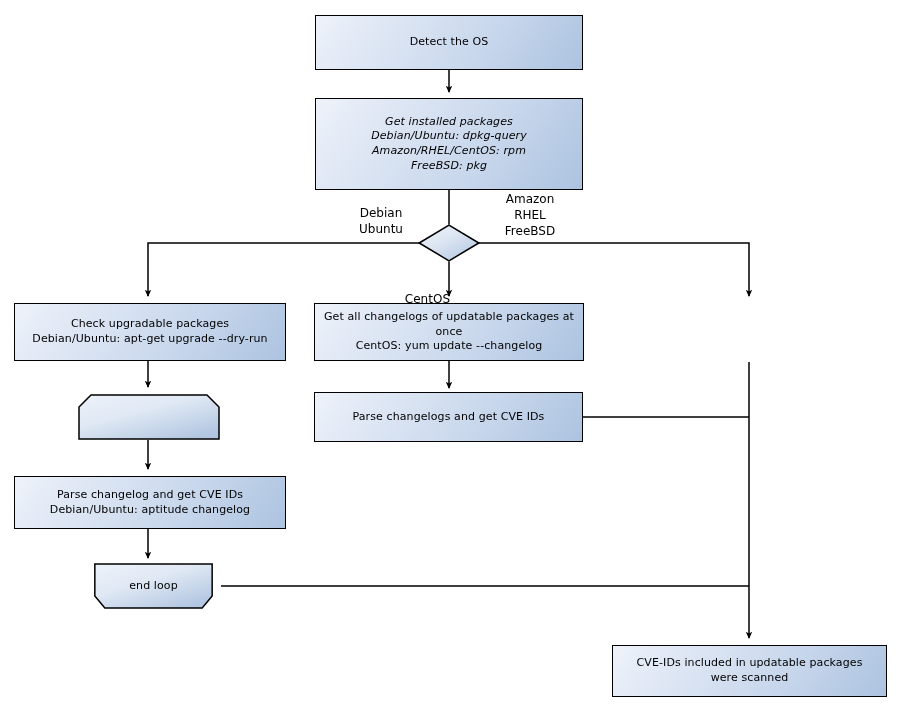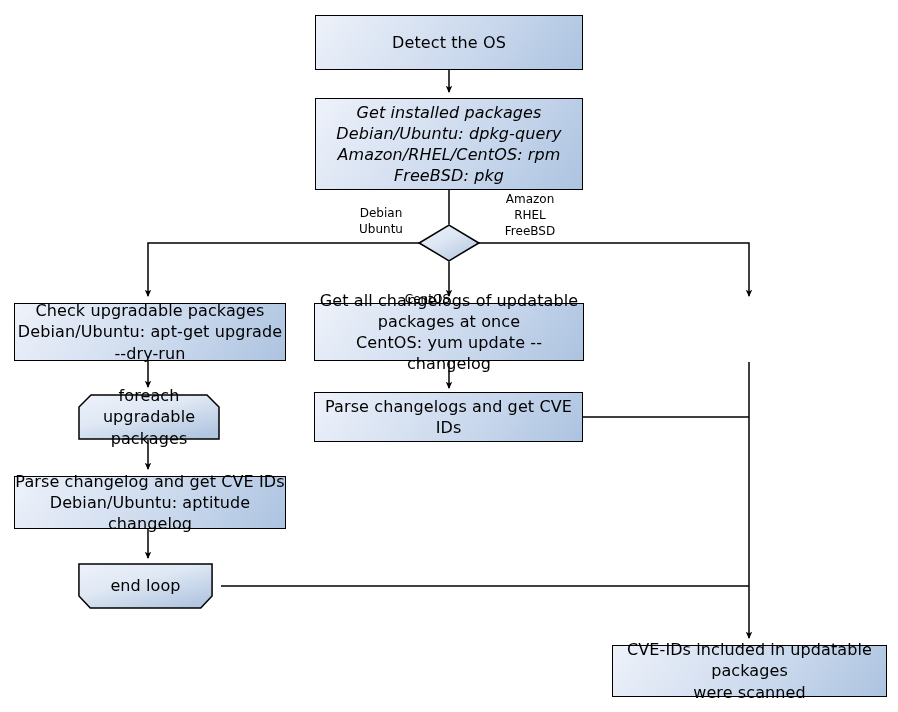--- a/index.html
+++ b/index.html
@@ -27,21 +27,21 @@
     pointer-events: none;
   }
   .node {
     position: absolute;
     box-sizing: border-box;
     display: flex;
     align-items: center;
     justify-content: center;
     text-align: center;
     color: #000000;
-    font-size: 16px;
+    font-size: 11px;
     line-height: 1.32;
     letter-spacing: 0.1px;
     white-space: pre-line;
   }
   .box {
     border: 1.4px solid #000000;
     background: linear-gradient(125deg, #eef2fa 0%, #e0e8f5 22%, #c8d7ec 62%, #acc3e0 100%);
   }
   .loop-start, .loop-end {
     border: none;
@@ -160,34 +160,32 @@
     <svg class="loop-shape-svg" viewBox="0 0 142 46" preserveAspectRatio="none">
       <defs>
         <linearGradient id="lgrad1" x1="0" y1="0" x2="0.8" y2="1">
           <stop offset="0%" stop-color="#eef2fa"></stop>
           <stop offset="45%" stop-color="#dfe8f4"></stop>
           <stop offset="100%" stop-color="#b2c6e1"></stop>
         </linearGradient>
       </defs>
       <path d="M13,1 L129,1 L141,13 L141,45 L1,45 L1,13 Z" fill="url(#lgrad1)" stroke="#000000" stroke-width="1.5" vector-effect="non-scaling-stroke"></path>
     </svg>
-    <span class="loop-label">foreach
-upgradable  packages</span>
   </div>
 
   <div class="node box" style="left:14px; top:476px; width:272px; height:53px;">
     <span>Parse changelog and get  CVE IDs
 Debian/Ubuntu: aptitude changelog</span>
   </div>
 
   <div class="node box" style="left:314px; top:392px; width:269px; height:50px;">
     <span>Parse changelogs and get CVE IDs</span>
   </div>
 
-  <div class="node loop-end" style="left:78px; top:563px; width:135px; height:46px;">
+  <div class="node loop-end" style="left:94px; top:563px; width:119px; height:46px;">
     <svg class="loop-shape-svg" viewBox="0 0 143 46" preserveAspectRatio="none">
       <defs>
         <linearGradient id="lgrad2" x1="0" y1="0" x2="0.8" y2="1">
           <stop offset="0%" stop-color="#eef2fa"></stop>
           <stop offset="45%" stop-color="#dfe8f4"></stop>
           <stop offset="100%" stop-color="#b2c6e1"></stop>
         </linearGradient>
       </defs>
       <path d="M1,1 L142,1 L142,33 L130,45 L13,45 L1,33 Z" fill="url(#lgrad2)" stroke="#000000" stroke-width="1.5" vector-effect="non-scaling-stroke"></path>
     </svg>

